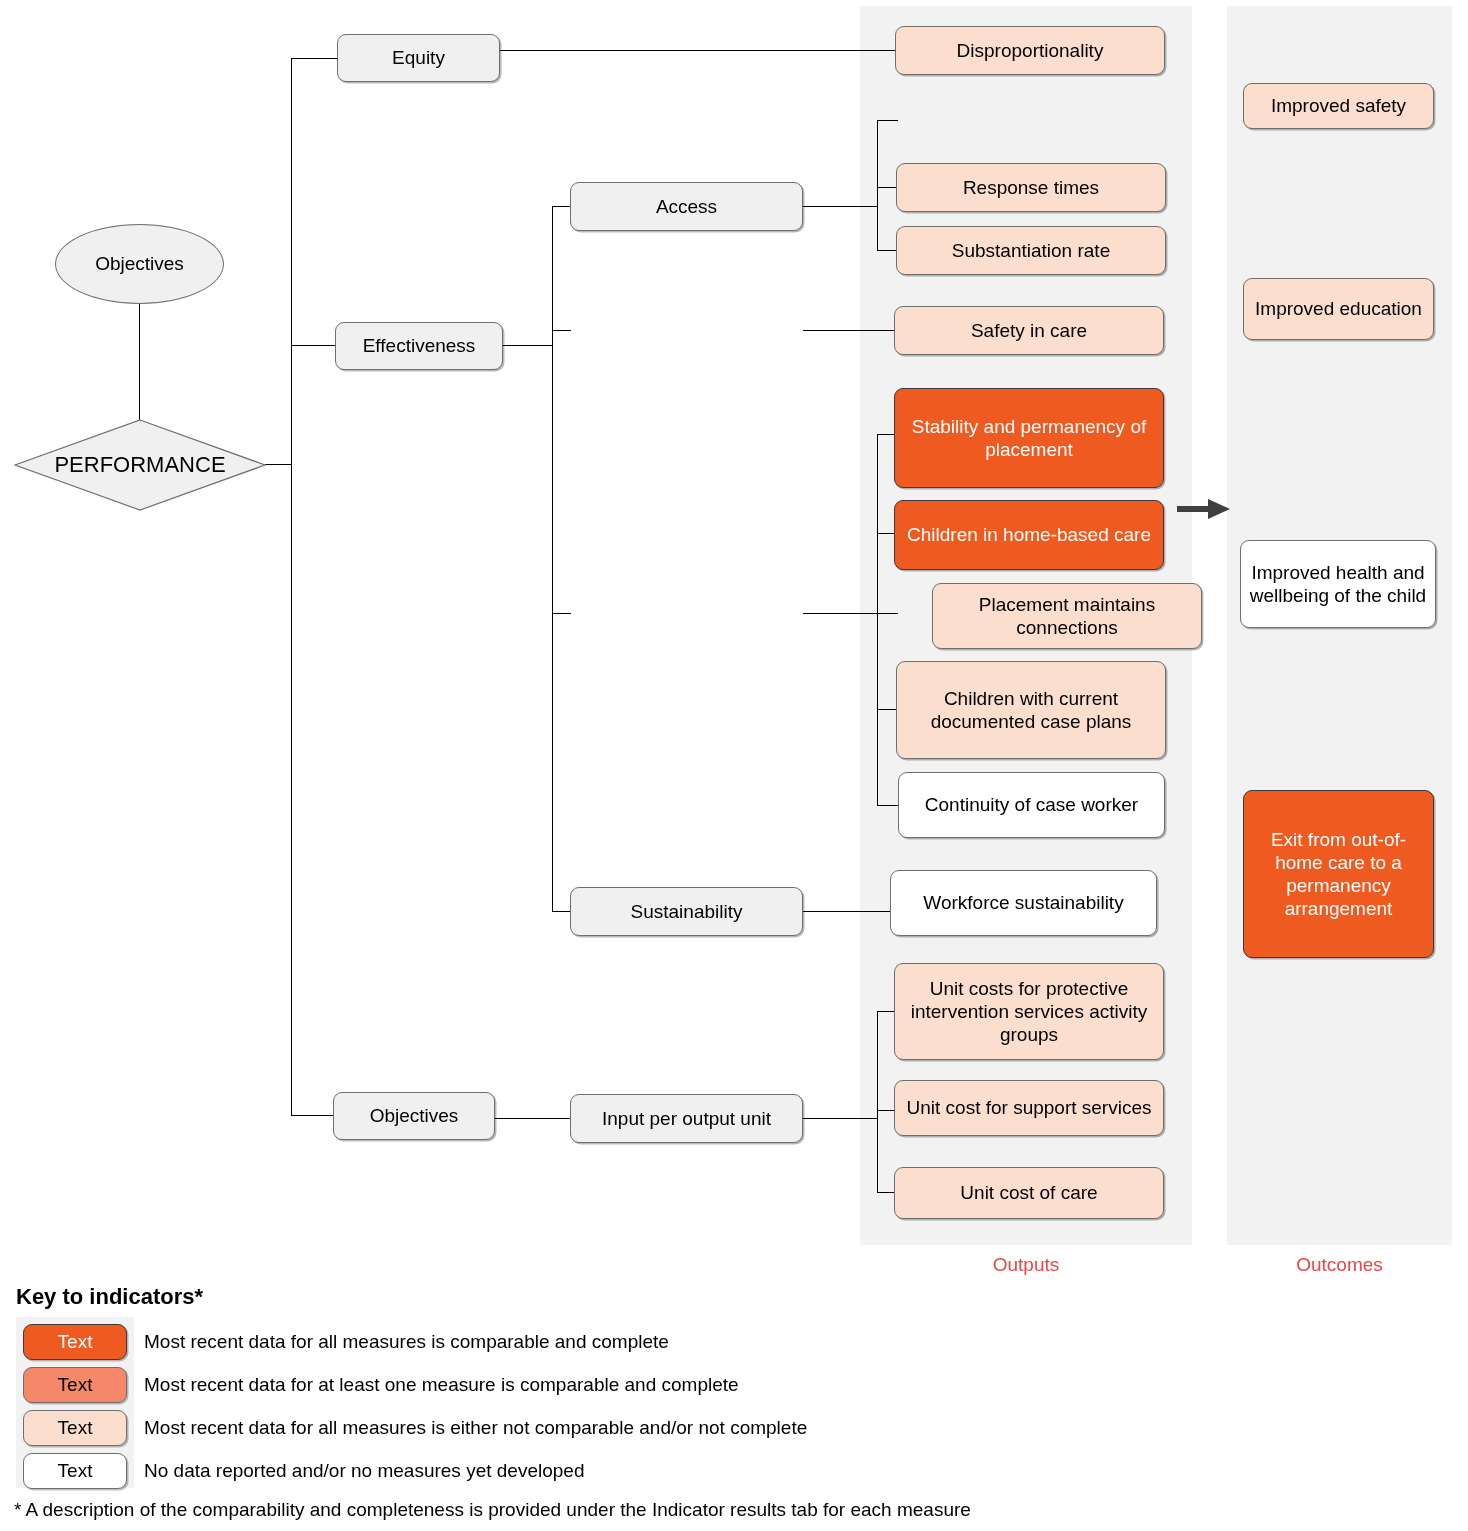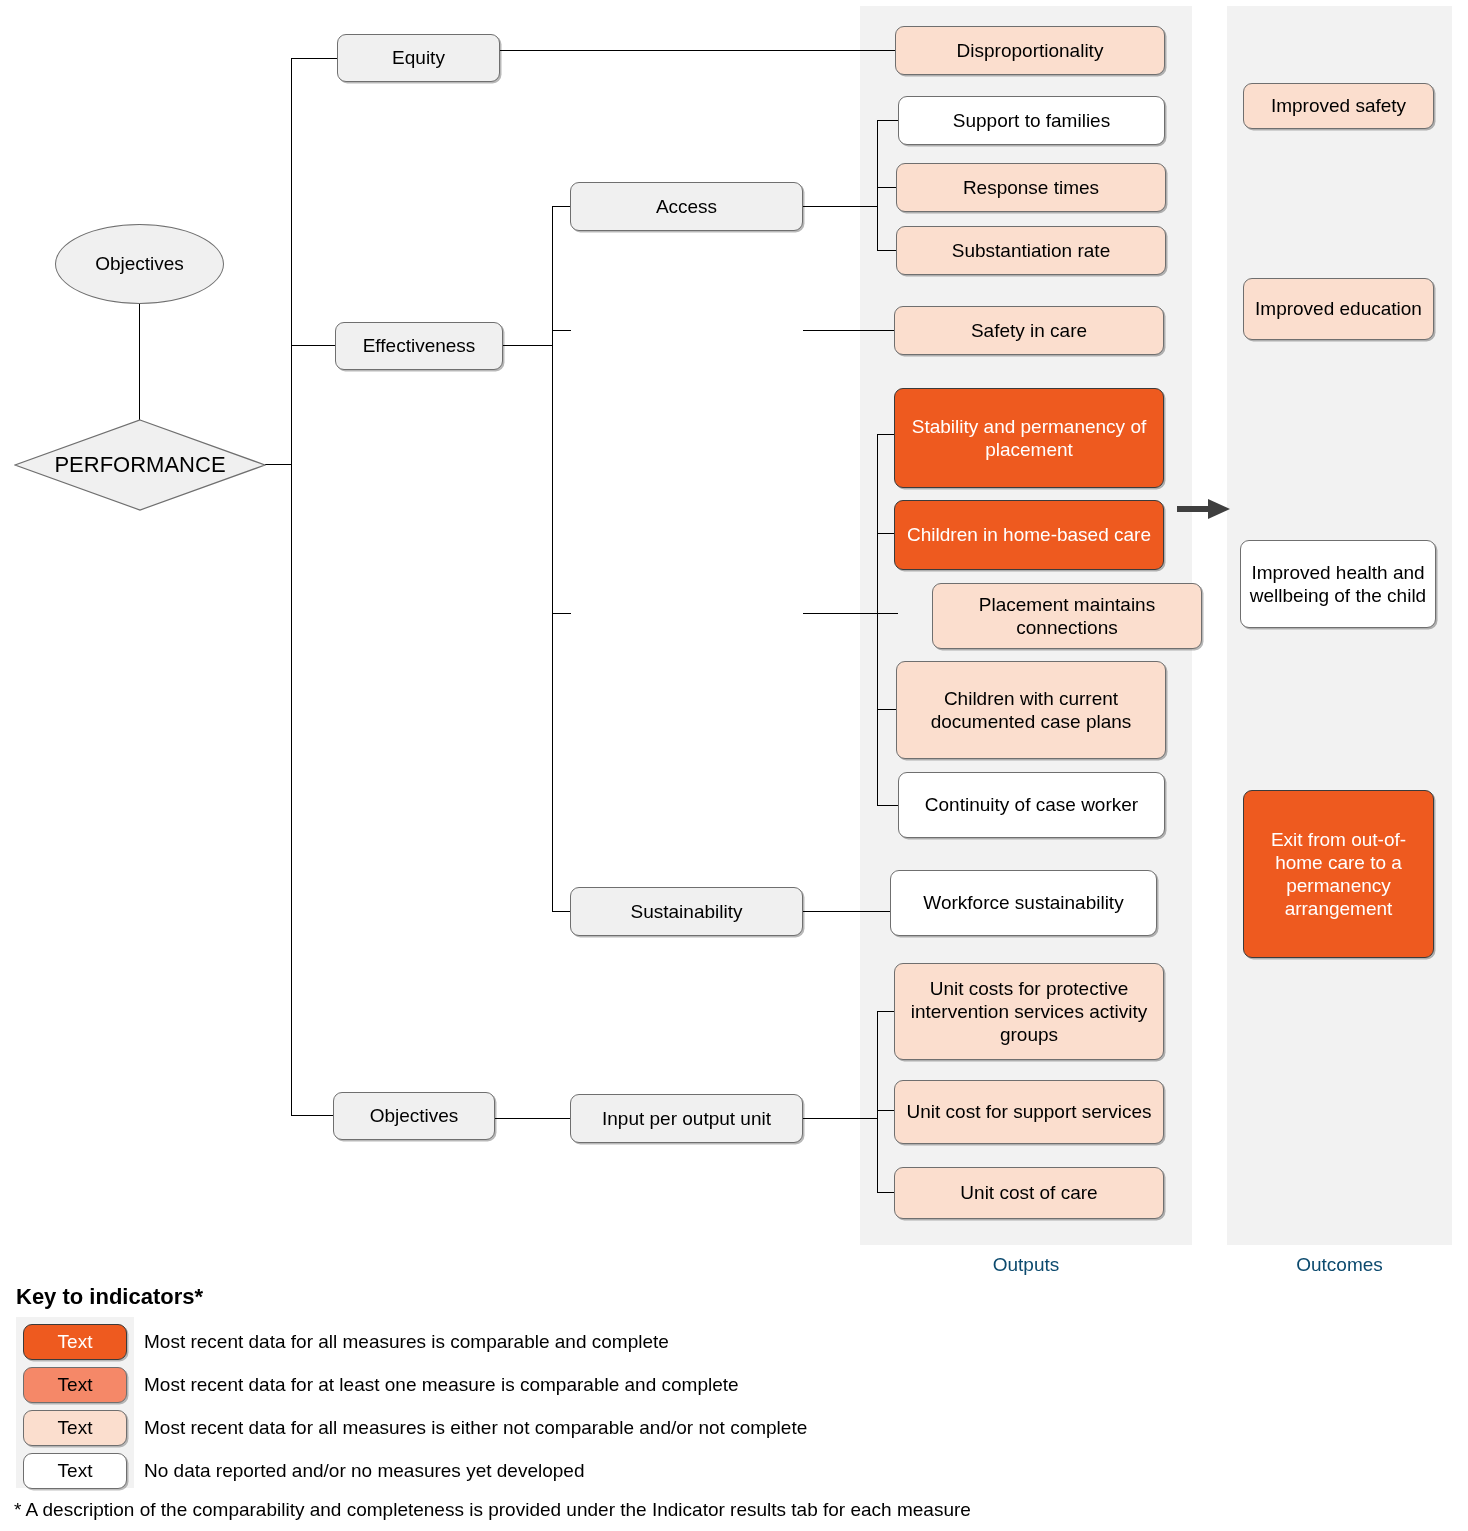--- a/index.html
+++ b/index.html
@@ -1,21 +1,21 @@
 <!DOCTYPE html>
 <html><head>
 <meta charset="utf-8">
 <style>
   html,body{margin:0;padding:0;background:#ffffff;}
   body{font-family:"Liberation Sans","DejaVu Sans",sans-serif;color:#000;}
   #stage{position:relative;width:1468px;height:1531px;overflow:hidden;background:#fff;}
 
   
   .panel{position:absolute;background:#f2f2f2;}
-  .panel-label{position:absolute;text-align:center;font-size:19px;color:#0c4a6e;}
+  .panel-label{position:absolute;text-align:center;font-size:19px;color:#ef4444;}
 
   
   .node{
     position:absolute;
     box-sizing:border-box;
     display:flex;align-items:center;justify-content:center;
     text-align:center;
     border-radius:9px;
     font-size:19px;
     line-height:1.22;
@@ -160,23 +160,20 @@
   </div>
 
   <div class="node n-grey" style="left:570px;top:1094px;width:233px;height:49px;">
     <span>Input per output unit</span>
   </div>
 
   <div class="node n-peach" style="left:895px;top:26px;width:270px;height:49px;">
     <span>Disproportionality</span>
   </div>
 
-  <div class="node n-white" style="left:898px;top:96px;width:267px;height:49px;">
-    <span>Support to families</span>
-  </div>
 
   <div class="node n-peach" style="left:896px;top:163px;width:270px;height:49px;">
     <span>Response times</span>
   </div>
 
   <div class="node n-peach" style="left:896px;top:226px;width:270px;height:49px;">
     <span>Substantiation rate</span>
   </div>
 
   <div class="node n-peach" style="left:894px;top:306px;width:270px;height:49px;">
@@ -204,21 +201,21 @@
   </div>
 
   <div class="node n-white" style="left:890px;top:870px;width:267px;height:66px;">
     <span>Workforce sustainability</span>
   </div>
 
   <div class="node n-peach" style="left:894px;top:963px;width:270px;height:97px;">
     <span>Unit costs for protective intervention services activity groups</span>
   </div>
 
-  <div class="node n-peach" style="left:894px;top:1080px;width:270px;height:64px;">
+  <div class="node n-peach" style="left:894px;top:1080px;width:270px;height:56px;">
     <span>Unit cost for support services</span>
   </div>
 
   <div class="node n-peach" style="left:894px;top:1167px;width:270px;height:52px;">
     <span>Unit cost of care</span>
   </div>
 
   <div class="node n-peach" style="left:1243px;top:83px;width:191px;height:46px;">
     <span>Improved safety</span>
   </div>

